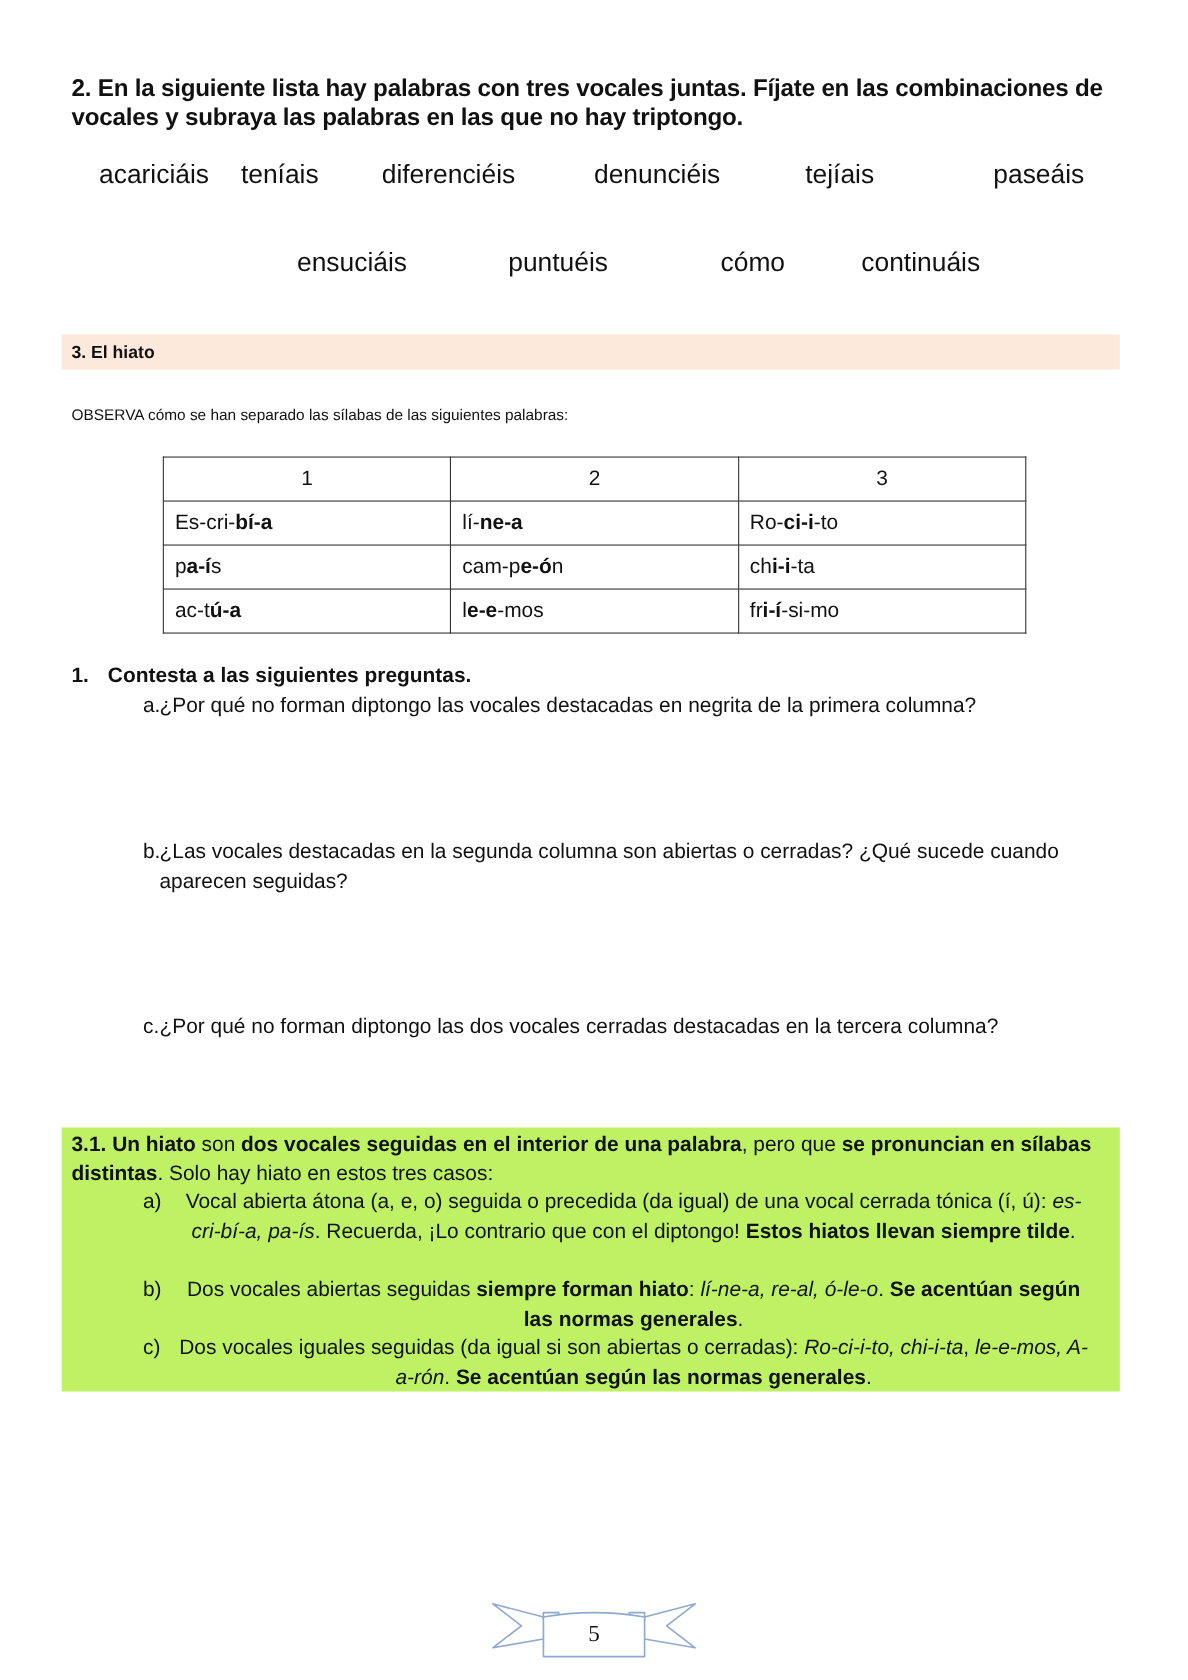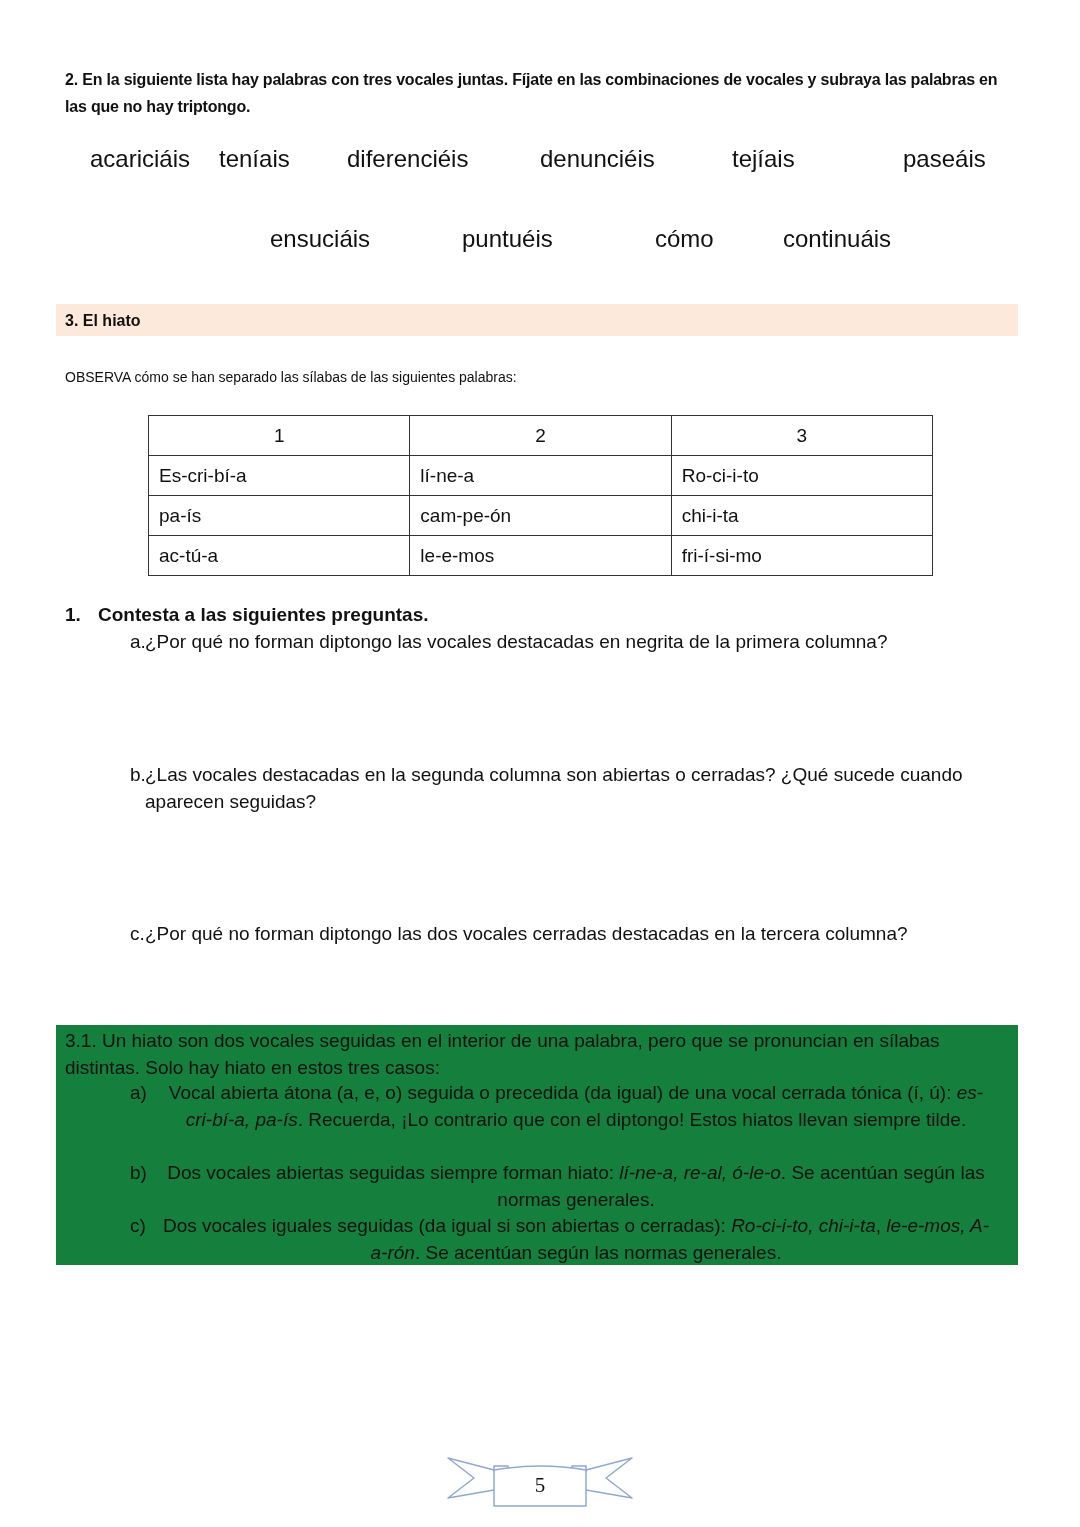--- a/index.html
+++ b/index.html
@@ -15,21 +15,21 @@
       font-family: "Liberation Sans", "DejaVu Sans", sans-serif;
       color: #111111;
       font-size: 19px;
     }
     .page { position: absolute; left: 0; top: 0; width: 1080px; height: 1527px; }
 
     .ex2-title {
       position: absolute;
       left: 65px; top: 66px; width: 950px;
       font-weight: bold;
-      font-size: 16px;
+      font-size: 22px;
       line-height: 27px;
       letter-spacing: -0.2px;
     }
     .word {
       position: absolute;
       font-size: 24px;
       line-height: 24px;
       white-space: nowrap;
     }
 
@@ -93,38 +93,38 @@
     }
     .q-item .text {
       margin-left: 15px;
       display: block;
     }
 
     .rule-box {
       position: absolute;
       left: 56px; top: 1025px;
       width: 962px; height: 240px;
-      background: #15803d;
+      background: #bef264;
     }
     .rule-intro {
       position: absolute;
       left: 9px; top: 2px; width: 945px;
       font-size: 19px;
       line-height: 27px;
     }
     .rule-item {
       position: absolute;
       left: 74px; width: 860px;
       font-size: 19px;
       line-height: 26.5px;
     }
     .rule-item .letter { position: absolute; left: 0; top: 0; width: 32px; }
     .rule-item .text { margin-left: 32px; display: block; text-align: center; }
 
-    b, .b { font-weight: normal; }
+    b, .b { font-weight: bold; }
     i, .i { font-style: italic; }
 
     .page-number-banner {
       position: absolute;
       left: 446px; top: 1456px;
       width: 188px; height: 52px;
     }
     .page-number-banner svg { position: absolute; left: 0; top: 0; }
     .page-number {
       position: absolute;

